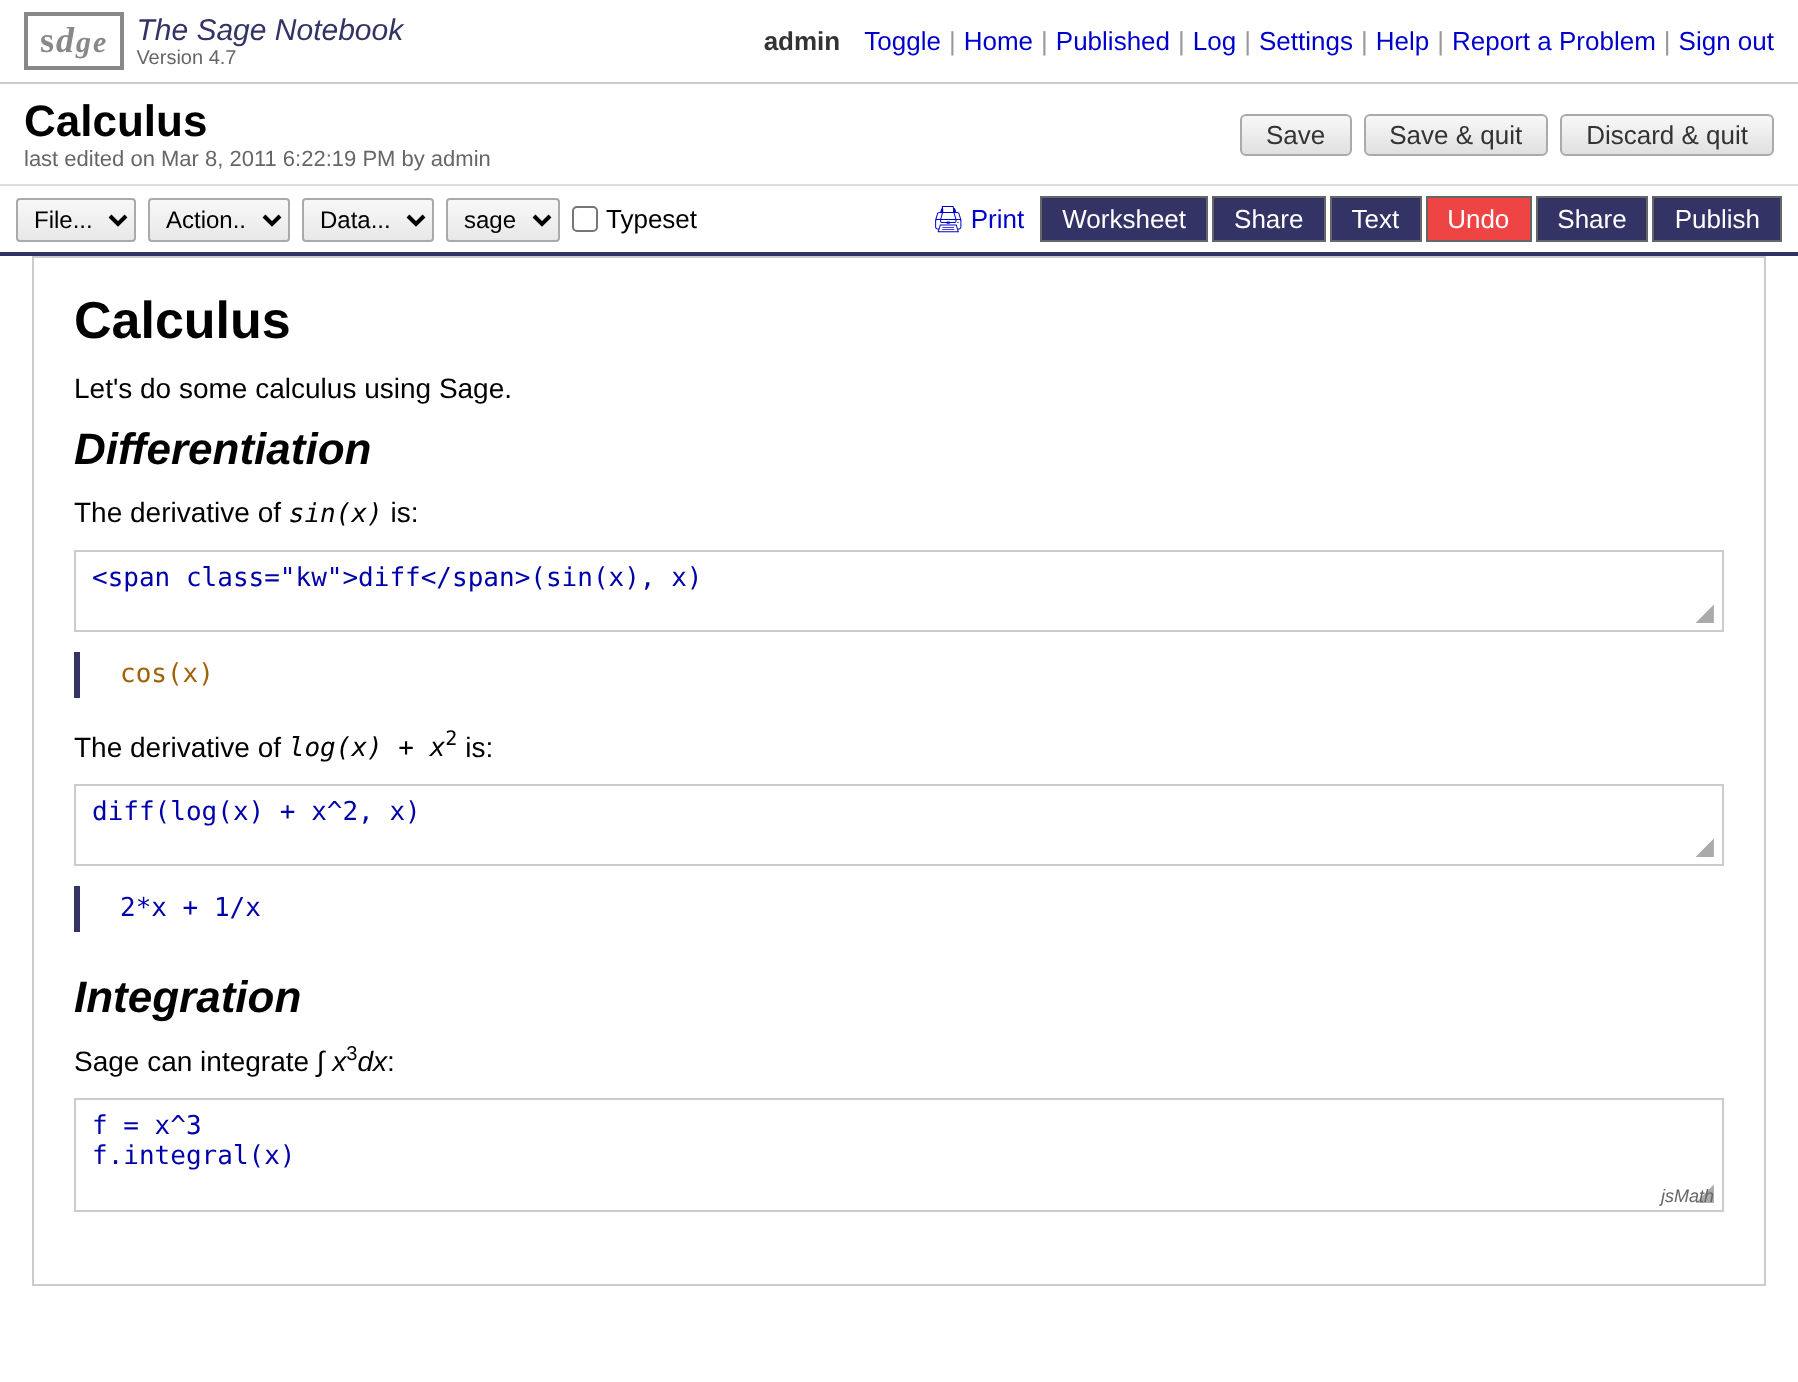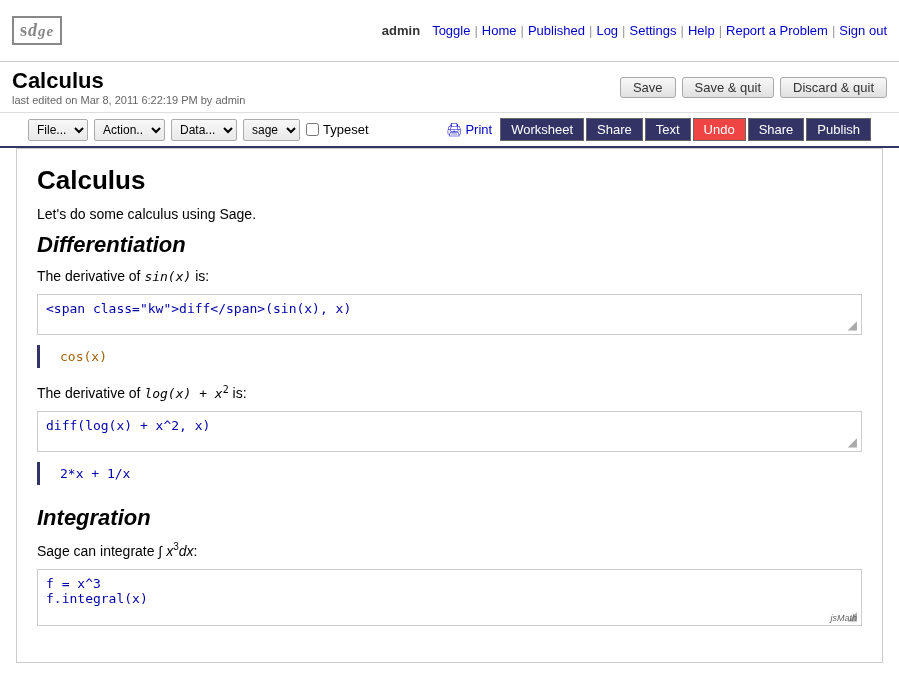--- a/index.html
+++ b/index.html
@@ -2,21 +2,21 @@
 <html><head>
   <meta charset="utf-8">
   <style>
     * { margin: 0; padding: 0; box-sizing: border-box; }
     body { font-family: Arial, sans-serif; font-size: 14px; background: #fff; }
 
     
     #header {
       background: #fff;
       border-bottom: 1px solid #ccc;
-      padding: 16px 12px;
+      padding: 6px 12px;
       display: flex;
       align-items: center;
       justify-content: space-between;
     }
     #logo-area { display: flex; align-items: center; gap: 6px; }
     #nav-links { display: flex; align-items: center; gap: 4px; font-size: 13px; }
     #nav-links a { color: #00c; text-decoration: none; }
     #nav-links .sep { color: #999; }
     #nav-links .admin-label { color: #333; font-weight: bold; margin-right: 8px; }
 
@@ -36,21 +36,21 @@
       font-size: 13px;
       border: 1px solid #aaa;
       border-radius: 3px;
       background: linear-gradient(to bottom, #f8f8f8, #e0e0e0);
       cursor: pointer;
       color: #333;
     }
 
     
     #toolbar {
-      padding: 5px 28px;
+      padding: 5px 8px;
       border-bottom: 2px solid #336;
       display: flex;
       align-items: center;
       gap: 6px;
       background: #fff;
     }
     .toolbar-select {
       font-size: 12px;
       border: 1px solid #aaa;
       border-radius: 2px;
@@ -137,20 +137,26 @@
     .logo-box .ge { color: #888; font-style: italic; font-size: 15px; }
   </style>
 </head>
 <body>
 
 <div id="header">
   <div id="logo-area">
     <span class="logo-box">
       <span class="s">s</span><span class="d">d</span><span class="ge">ge</span>
     </span>
+    <div>
+      <div>
+        <span style="color:#336; font-size:15px; font-style:italic;">The Sage Notebook</span>
+      </div>
+      <div style="font-size:10px; color:#666;">Version 4.7</div>
+    </div>
   </div>
   <div id="nav-links">
     <span class="admin-label">admin</span>
     <a href="#">Toggle</a>
     <span class="sep">|</span>
     <a href="#">Home</a>
     <span class="sep">|</span>
     <a href="#">Published</a>
     <span class="sep">|</span>
     <a href="#">Log</a>

